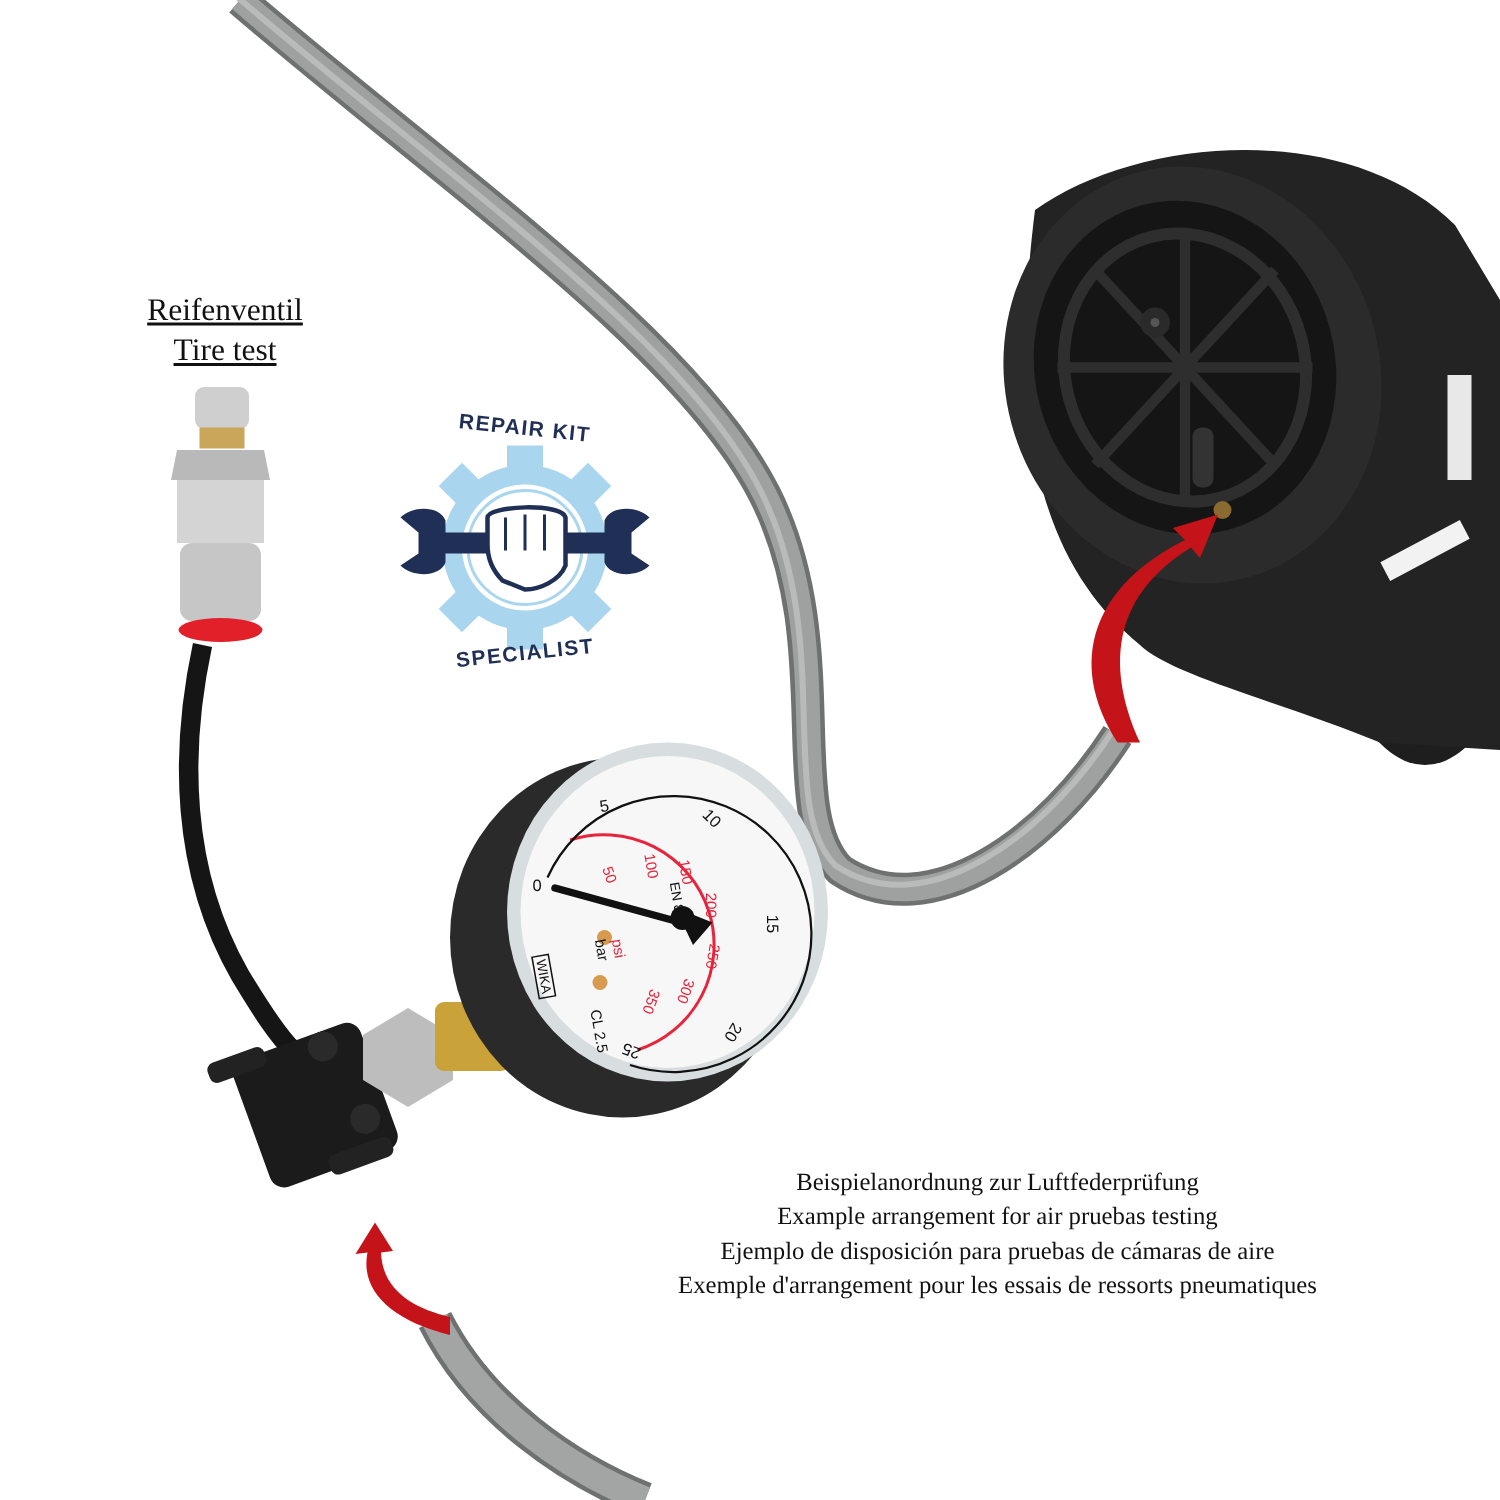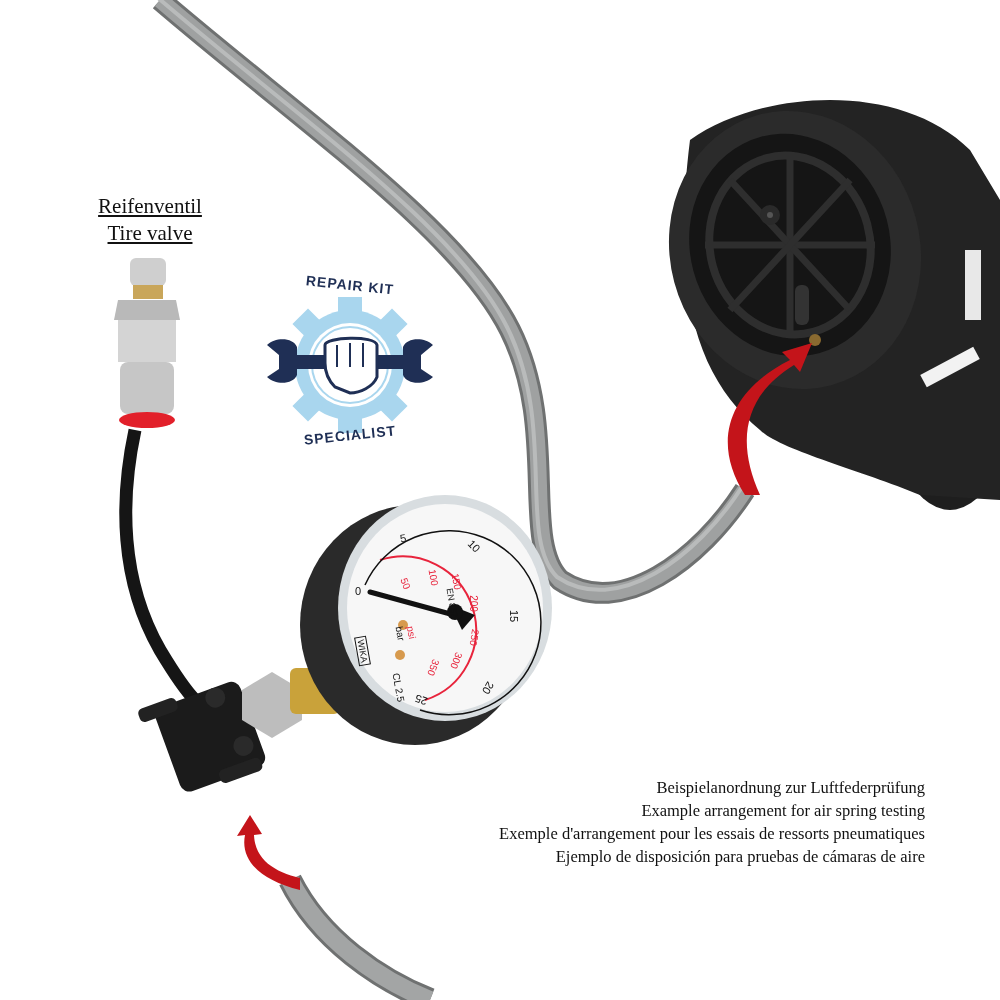--- a/index.html
+++ b/index.html
@@ -1,19 +1,19 @@
 <!DOCTYPE html>
 <html><head>
 <meta charset="utf-8">
 <style>
   html, body { margin:0; padding:0; background:#ffffff; }
   body { width:1000px; height:1000px; position:relative; overflow:hidden; font-family:"Liberation Serif", serif; }
   .abs { position:absolute; }
   .label-block { text-align:center; color:#111; font-size:21px; line-height:27px;text-decoration:underline; }
-  .caption { text-align:right; color:#111; font-size:16.5px; line-height:23px; }
+  .caption { text-align:center; color:#111; font-size:16.5px; line-height:23px; }
   svg { position:absolute; left:0; top:0; }
 </style>
 </head>
 <body>
 
 <svg width="1000" height="1000" viewBox="0 0 1000 1000">
   <path d="M160 0 C 300 120, 460 230, 510 330 C 560 430, 520 540, 560 580 C 620 620, 700 560, 745 490" fill="none" stroke="#6f7171" stroke-width="22" stroke-linecap="butt"></path>
   <path d="M160 0 C 300 120, 460 230, 510 330 C 560 430, 520 540, 560 580 C 620 620, 700 560, 745 490" fill="none" stroke="#9fa1a1" stroke-width="16" stroke-linecap="butt"></path>
   <path d="M160 0 C 300 120, 460 230, 510 330 C 560 430, 520 540, 560 580 C 620 620, 700 560, 745 490" fill="none" stroke="#b9bbbb" stroke-width="4" stroke-linecap="butt" transform="translate(-3,-3)"></path>
 
@@ -124,21 +124,21 @@
     <line x1="72" y1="70" x2="72" y2="92" stroke="#1f2f55" stroke-width="2"></line>
     <line x1="85" y1="68" x2="85" y2="92" stroke="#1f2f55" stroke-width="2"></line>
     <line x1="98" y1="68" x2="98" y2="92" stroke="#1f2f55" stroke-width="2"></line>
   </svg>
   <div class="abs" style="left:30px;top:2px;width:110px;text-align:center;font-family:'Liberation Sans',sans-serif;font-weight:bold;font-size:14px;letter-spacing:1px;color:#1f2f55;transform:rotate(6deg);">REPAIR KIT</div>
   <div class="abs" style="left:30px;top:152px;width:110px;text-align:center;font-family:'Liberation Sans',sans-serif;font-weight:bold;font-size:14px;letter-spacing:1px;color:#1f2f55;transform:rotate(-6deg);">SPECIALIST</div>
 </div>
 
 <div class="abs label-block" style="left:70px;top:193px;width:160px;">
   <div>Reifenventil</div>
-  <div>Tire valve</div>
+  <div>Tire test</div>
 </div>
 
 <div class="abs caption" style="left:405px;top:776px;width:520px;">
   <div>Beispielanordnung zur Luftfederprüfung</div>
-  <div>Example arrangement for air spring testing</div>
+  <div>Example arrangement for air pruebas testing</div>
+  <div>Ejemplo de disposición para pruebas de cámaras de aire</div>
   <div>Exemple d'arrangement pour les essais de ressorts pneumatiques</div>
-  <div>Ejemplo de disposición para pruebas de cámaras de aire</div>
 </div>
 
 </body></html>

